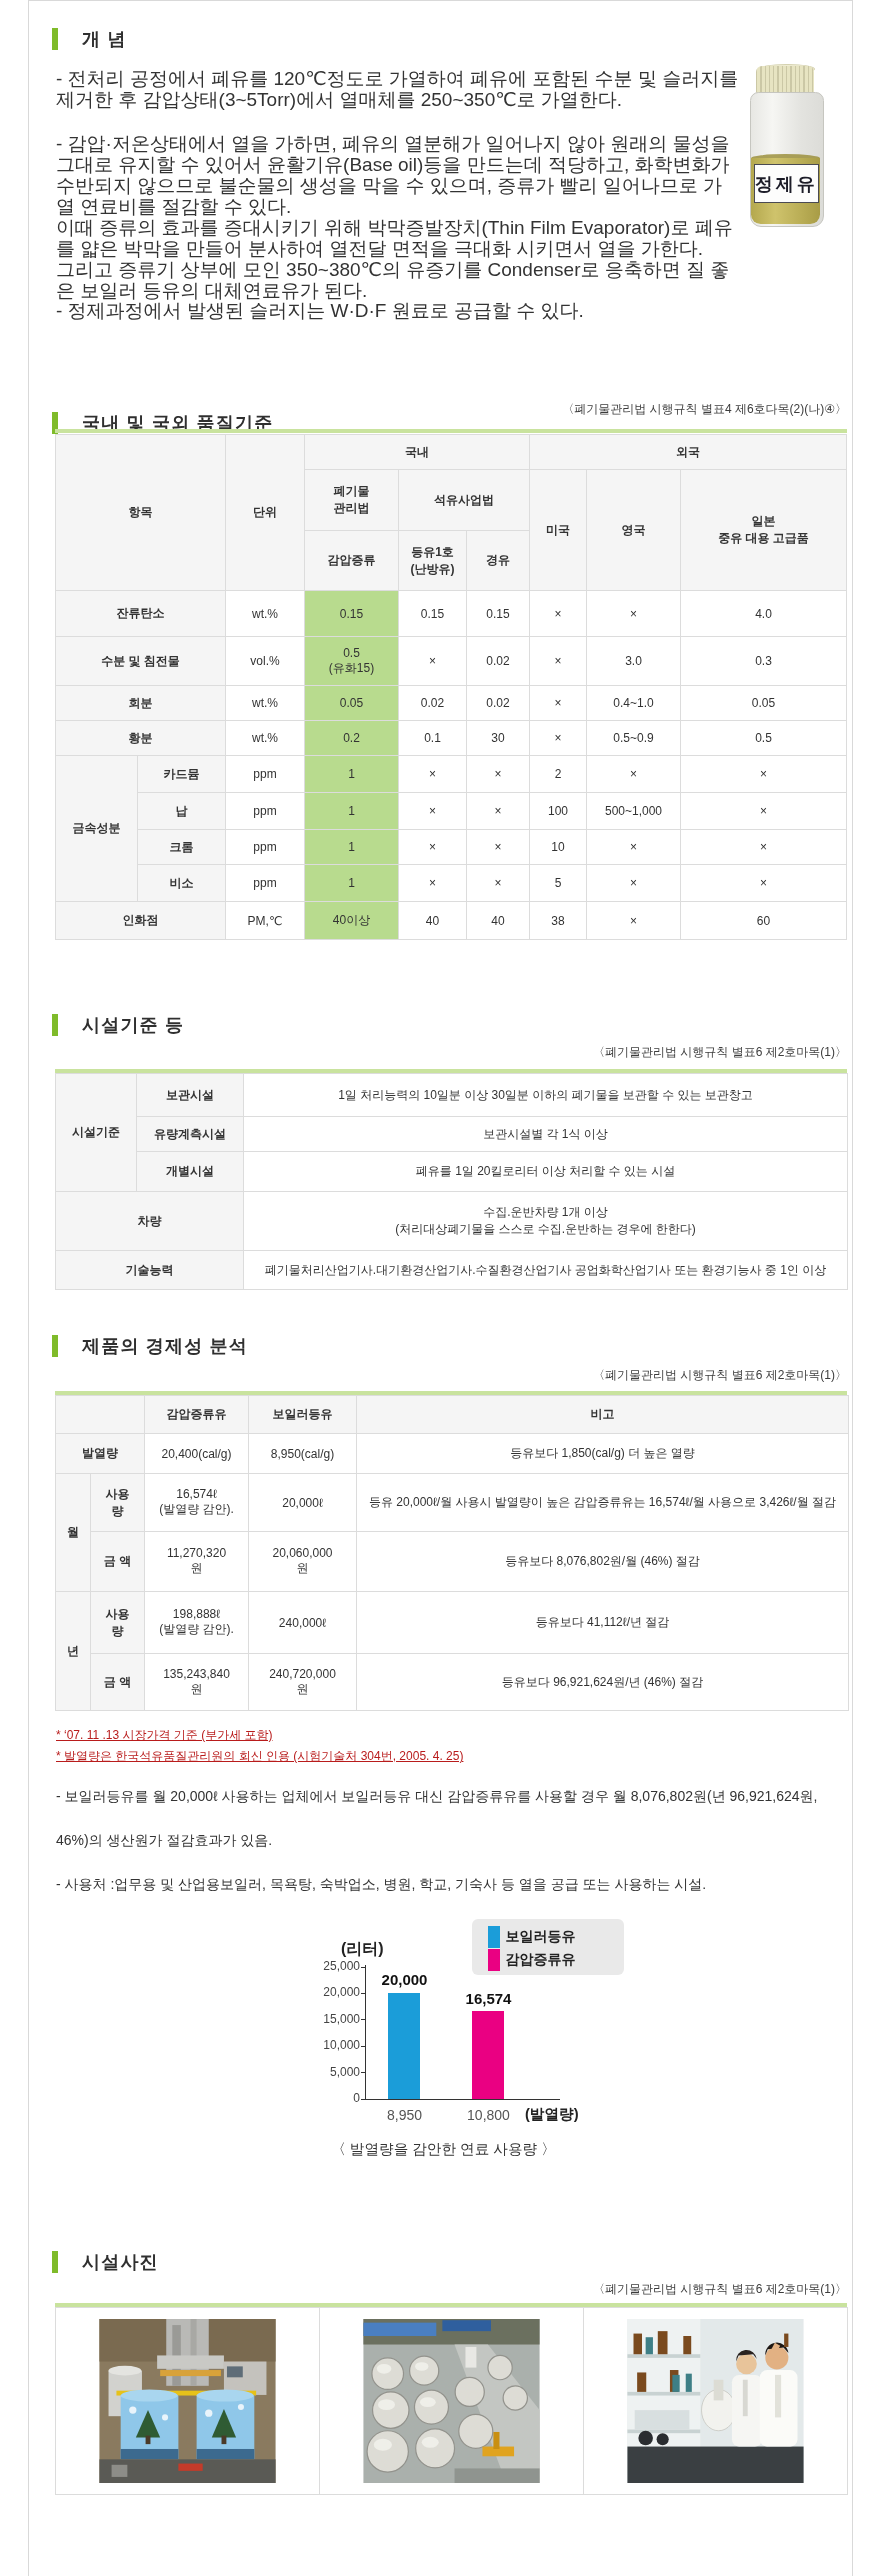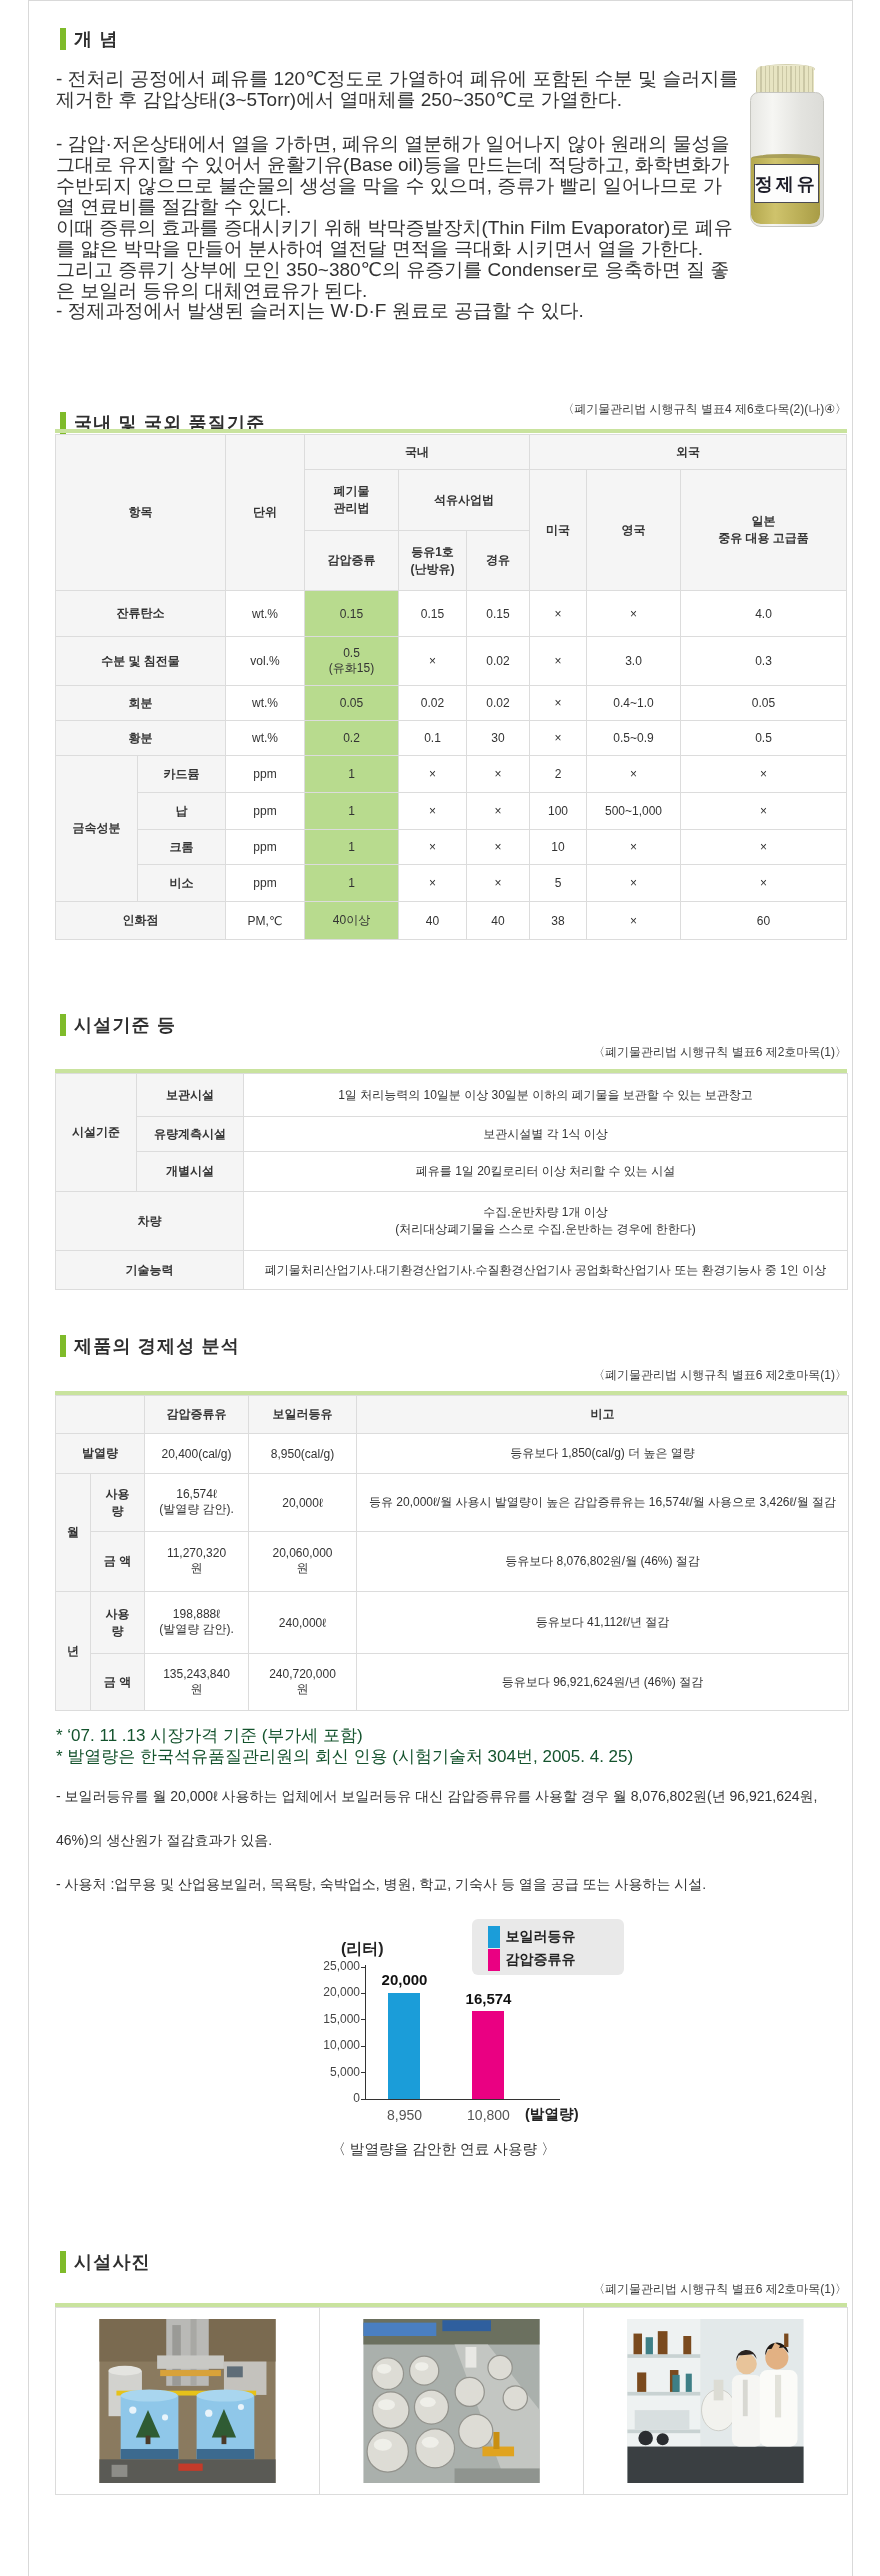--- a/index.html
+++ b/index.html
@@ -1,21 +1,21 @@
 <!DOCTYPE html>
 <html style="font-size:9.7px"><head>
 <meta charset="utf-8">
 <style>
   html,body{margin:0;padding:0;background:#fff;}
   body{font-family:"Liberation Sans","DejaVu Sans",sans-serif;color:#333;}
   .page{position:relative;width:880px;height:2576px;background:#fff;overflow:hidden;}
   .frame{position:absolute;left:28px;top:0;width:823px;height:2575px;border:0.6px solid #d9d9d9;background:#fff;}
 
   
-  .sec-title{position:absolute;left:60px;display:flex;align-items:center;gap:8px;}
+  .sec-title{position:absolute;left:52px;display:flex;align-items:center;gap:24px;}
   .sec-bar{width:6px;height:22px;background:#7fbb2a;flex:0 0 auto;}
   .sec-text{font-size:18px;font-weight:bold;color:#2f2f2f;letter-spacing:1.2px;}
 
   .ref{position:absolute;left:55px;width:792px;text-align:right;font-size:12px;color:#3c3c3c;}
 
   .topline{position:absolute;left:55px;width:792px;height:4.3px;background:#c9e39e;}
 
   table.doc{position:absolute;left:55px;width:792px;border-collapse:collapse;table-layout:fixed;background:#fff;}
   table.doc td{border:0.6px solid #dcdcdc;text-align:center;vertical-align:middle;font-size:12px;color:#333;padding:2.4px 4.9px;word-break:keep-all;}
   td.lbl{background:#f5f5f5;font-weight:bold;}
@@ -48,21 +48,21 @@
   .yaxis{position:absolute;left:48px;top:52px;width:0;height:135px;border-left:1.2px solid #333;}
   .xaxis{position:absolute;left:48px;top:186px;width:195px;height:0;border-top:1.8px solid #333;}
   .ytick{position:absolute;left:0;width:43px;text-align:right;font-size:12px;color:#444;}
   .ymark{position:absolute;left:44px;width:4.3px;height:0;border-top:1.2px solid #333;}
   .bar{position:absolute;width:32px;}
   .valab{position:absolute;width:73px;text-align:center;font-size:15px;font-weight:bold;color:#111;}
   .xlab{position:absolute;width:73px;text-align:center;font-size:14px;color:#555;top:194px;}
   .xunit{position:absolute;left:208px;top:192px;font-size:14.6px;font-weight:bold;color:#222;}
   .caption{position:absolute;left:0;top:227px;width:253px;text-align:center;font-size:14.6px;color:#333;}
 
-  .notes{position:absolute;left:56px;width:789px;font-size:17px;line-height:21px;color:#14532d;}
+  .notes{position:absolute;left:56px;width:789px;font-size:12px;line-height:21px;color:#b91c1c;text-decoration:underline;}
   .bullets{position:absolute;left:56px;width:789px;font-size:14px;line-height:44px;color:#333;}
 
   .photo-wrap{width:177px;height:164px;margin:8.5px auto;display:block;}
 </style>
 </head>
 <body>
 
 <div class="page">
   <div class="frame"></div>
 

